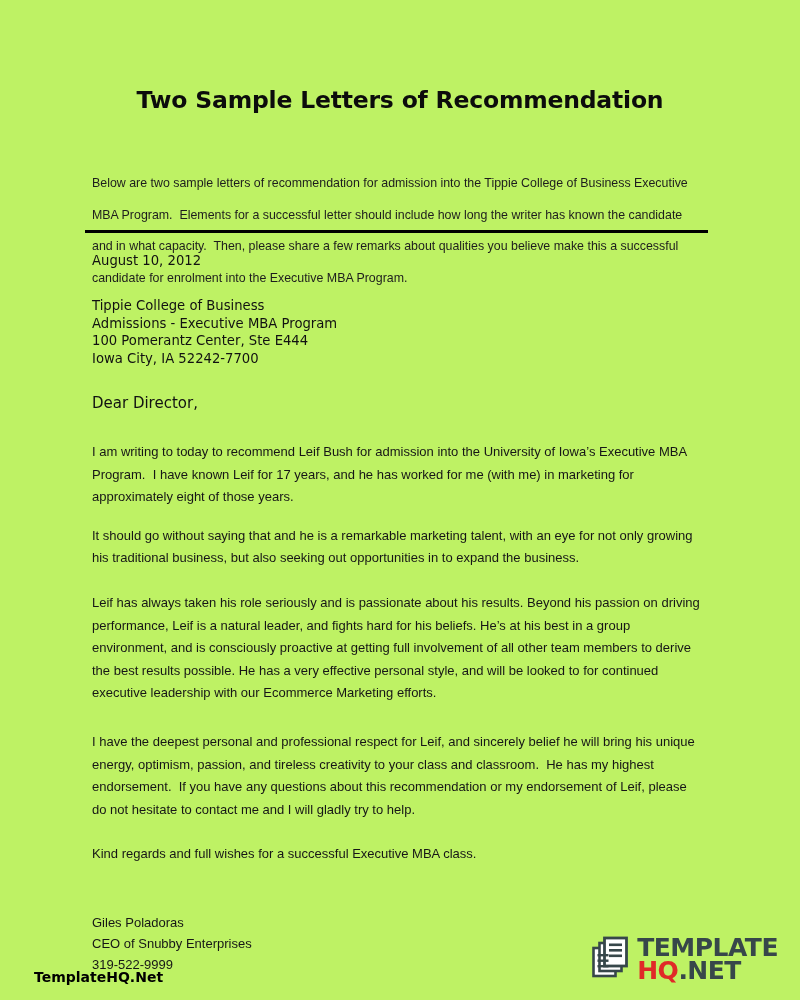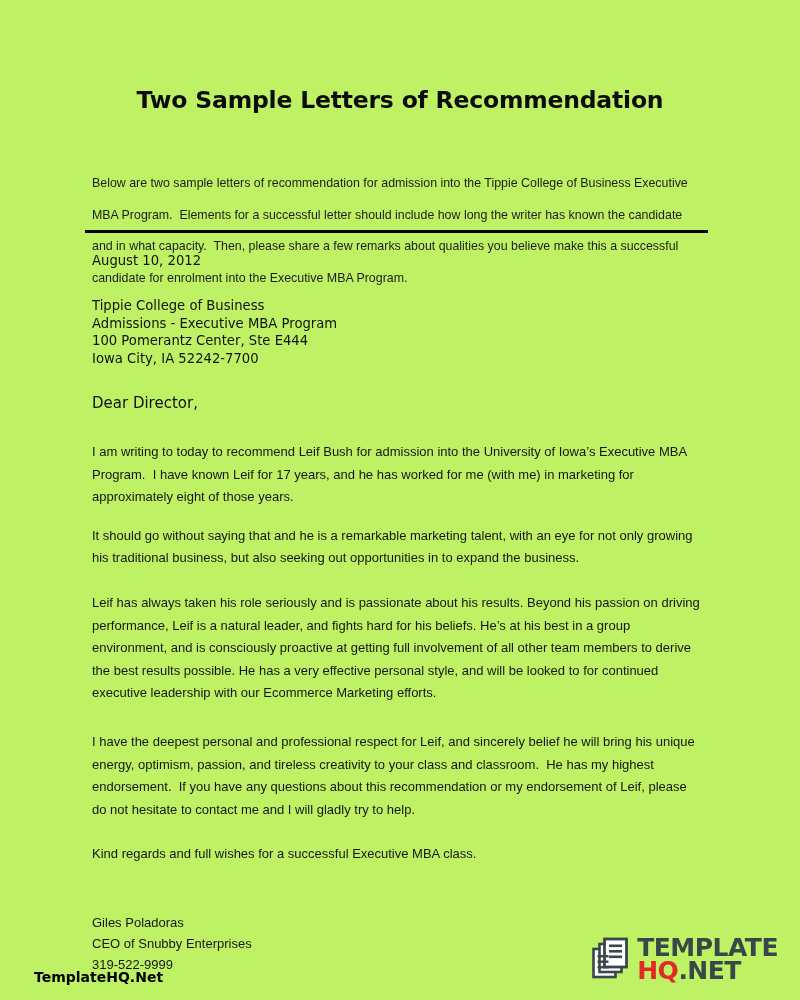--- a/index.html
+++ b/index.html
@@ -122,21 +122,20 @@
     font-weight: bold;
     font-size: 14px;
     color: #000000;
   }
 
   .brand-logo {
     position: absolute;
     right: 22px;
     bottom: 18px;
     display: flex;
-    align-items: center;
     gap: 6px;
   }
 
   .brand-icon {
     display: block;
     width: 40px;
     height: 44px;
     flex: 0 0 auto;
   }
 

